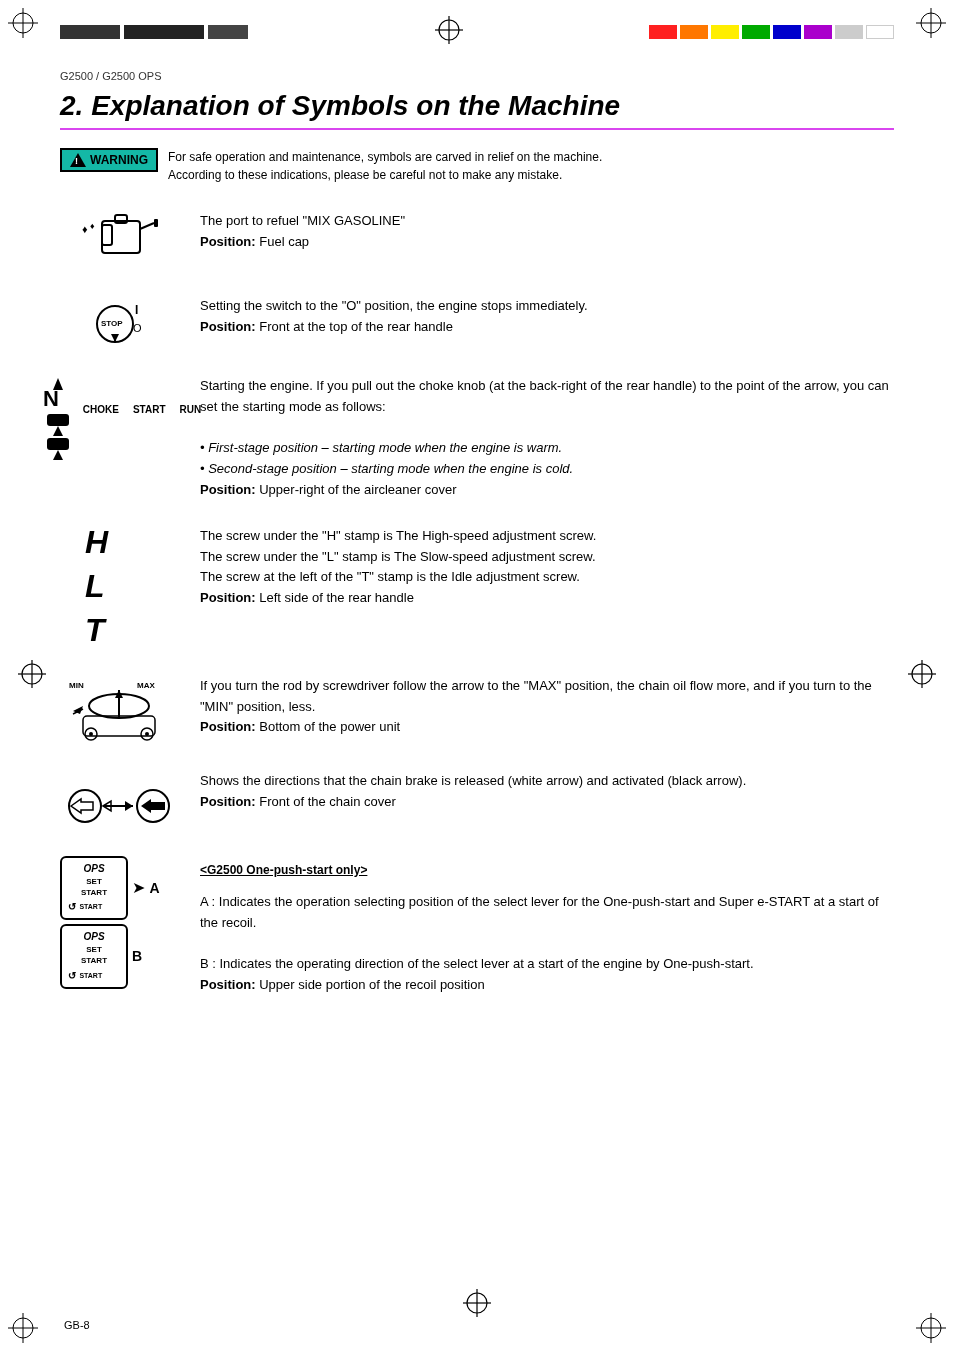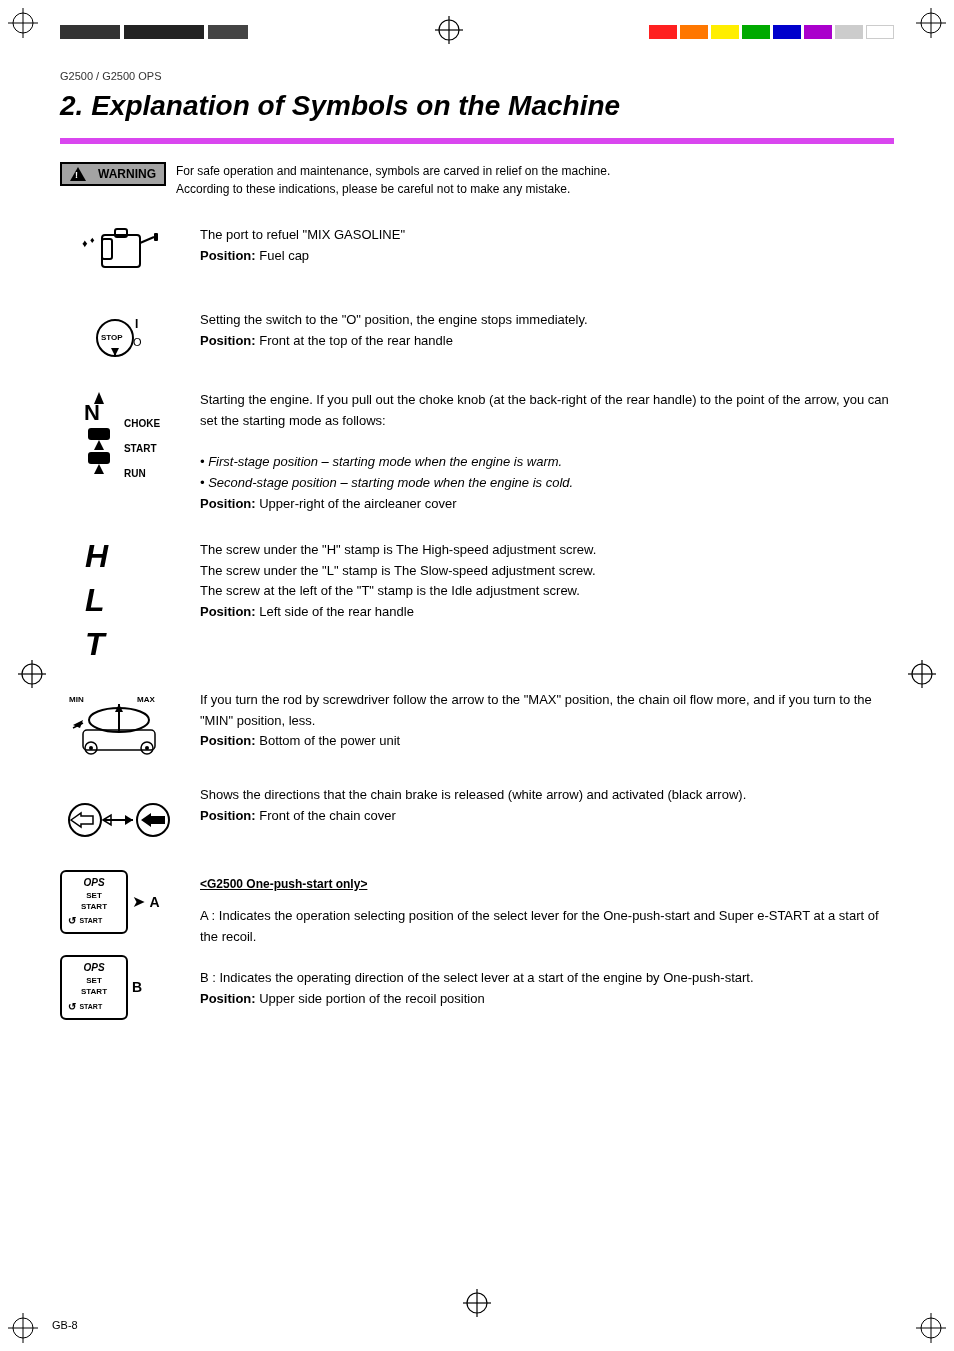--- a/index.html
+++ b/index.html
@@ -64,38 +64,38 @@
 
     .model-line {
       font-size: 11px;
       color: #333;
       margin-bottom: 8px;
     }
 
     .page-title {
       font-size: 28px;
       font-weight: 900;
-      border-bottom: 6px solid #d946ef;
-      padding-bottom: 16px;
+      border-bottom: 2px solid #d946ef;
+      padding-bottom: 6px;
       margin-bottom: 18px;
       font-style: italic;
     }
 
     
     .warning-box {
       display: flex;
       align-items: flex-start;
       gap: 10px;
       margin-bottom: 22px;
     }
     .warning-badge {
       display: flex;
       align-items: center;
-      gap: 12px;
-      background: #a3a3a3;
+      gap: 4px;
+      background: #14b8a6;
       border: 2px solid #000;
       padding: 3px 8px;
       white-space: nowrap;
       font-weight: bold;
       font-size: 12px;
       min-width: 90px;
     }
     .warning-triangle {
       width: 0; height: 0;
       border-left: 8px solid transparent;
@@ -165,21 +165,21 @@
     .hlt-letter {
       font-size: 32px;
       font-weight: bold;
       font-style: italic;
       line-height: 1;
     }
 
     .footer-text {
       position: absolute;
       bottom: 20px;
-      left: 52px;
+      left: 64px;
       font-size: 11px;
       text-align: center;
     }
 
     
     .crosshair-bottom {
       position: absolute;
       bottom: 30px;
       left: 50%;
       transform: translateX(-50%);
@@ -396,21 +396,21 @@
 
           <text x="4" y="30" font-size="22" font-weight="bold" fill="#000">N</text>
 
           <rect x="8" y="38" width="22" height="12" rx="3" fill="#000"></rect>
           <polygon points="19,50 14,60 24,60" fill="#000"></polygon>
 
           <rect x="8" y="62" width="22" height="12" rx="3" fill="#000"></rect>
           <polygon points="19,74 14,84 24,84" fill="#000"></polygon>
         </svg>
 
-        <div style="font-size:10px;font-weight:bold;display:flex;flex-direction:column;padding-top:28px;gap:14px;">
+        <div style="font-size:10px;font-weight:bold;display:flex;flex-direction:row;padding-top:28px;gap:14px;">
           <span>CHOKE</span>
           <span>START</span>
           <span>RUN</span>
         </div>
       </div>
     </div>
     <div class="symbol-text">
       <span>Starting the engine. If you pull out the choke knob (at the back-right of the rear handle) to the point of the arrow, you can set the starting mode as follows:</span><br><br>
       <span class="italic">• First-stage position – starting mode when the engine is warm.</span><br>
       <span class="italic">• Second-stage position – starting mode when the engine is cold.</span><br>
@@ -484,21 +484,21 @@
       </svg>
     </div>
     <div class="symbol-text">
       <span>Shows the directions that the chain brake is released (white arrow) and activated (black arrow).</span><br>
       <span class="bold">Position:</span>
       <span>Front of the chain cover</span>
     </div>
   </div>
 
   <div class="symbol-row" style="align-items:flex-start;">
-    <div style="display:flex;flex-direction:column;gap:21px;min-width:120px;">
+    <div style="display:flex;flex-direction:column;gap:4px;min-width:120px;">
 
       <div style="display:flex;align-items:center;gap:4px;">
         <div class="ops-box">
           <div class="ops-title">OPS</div>
           <div class="ops-set">SET</div>
           <div class="ops-start">START</div>
           <div class="ops-bottom">
             <span style="font-size:10px;">↺</span>
             <span>START</span>
           </div>

